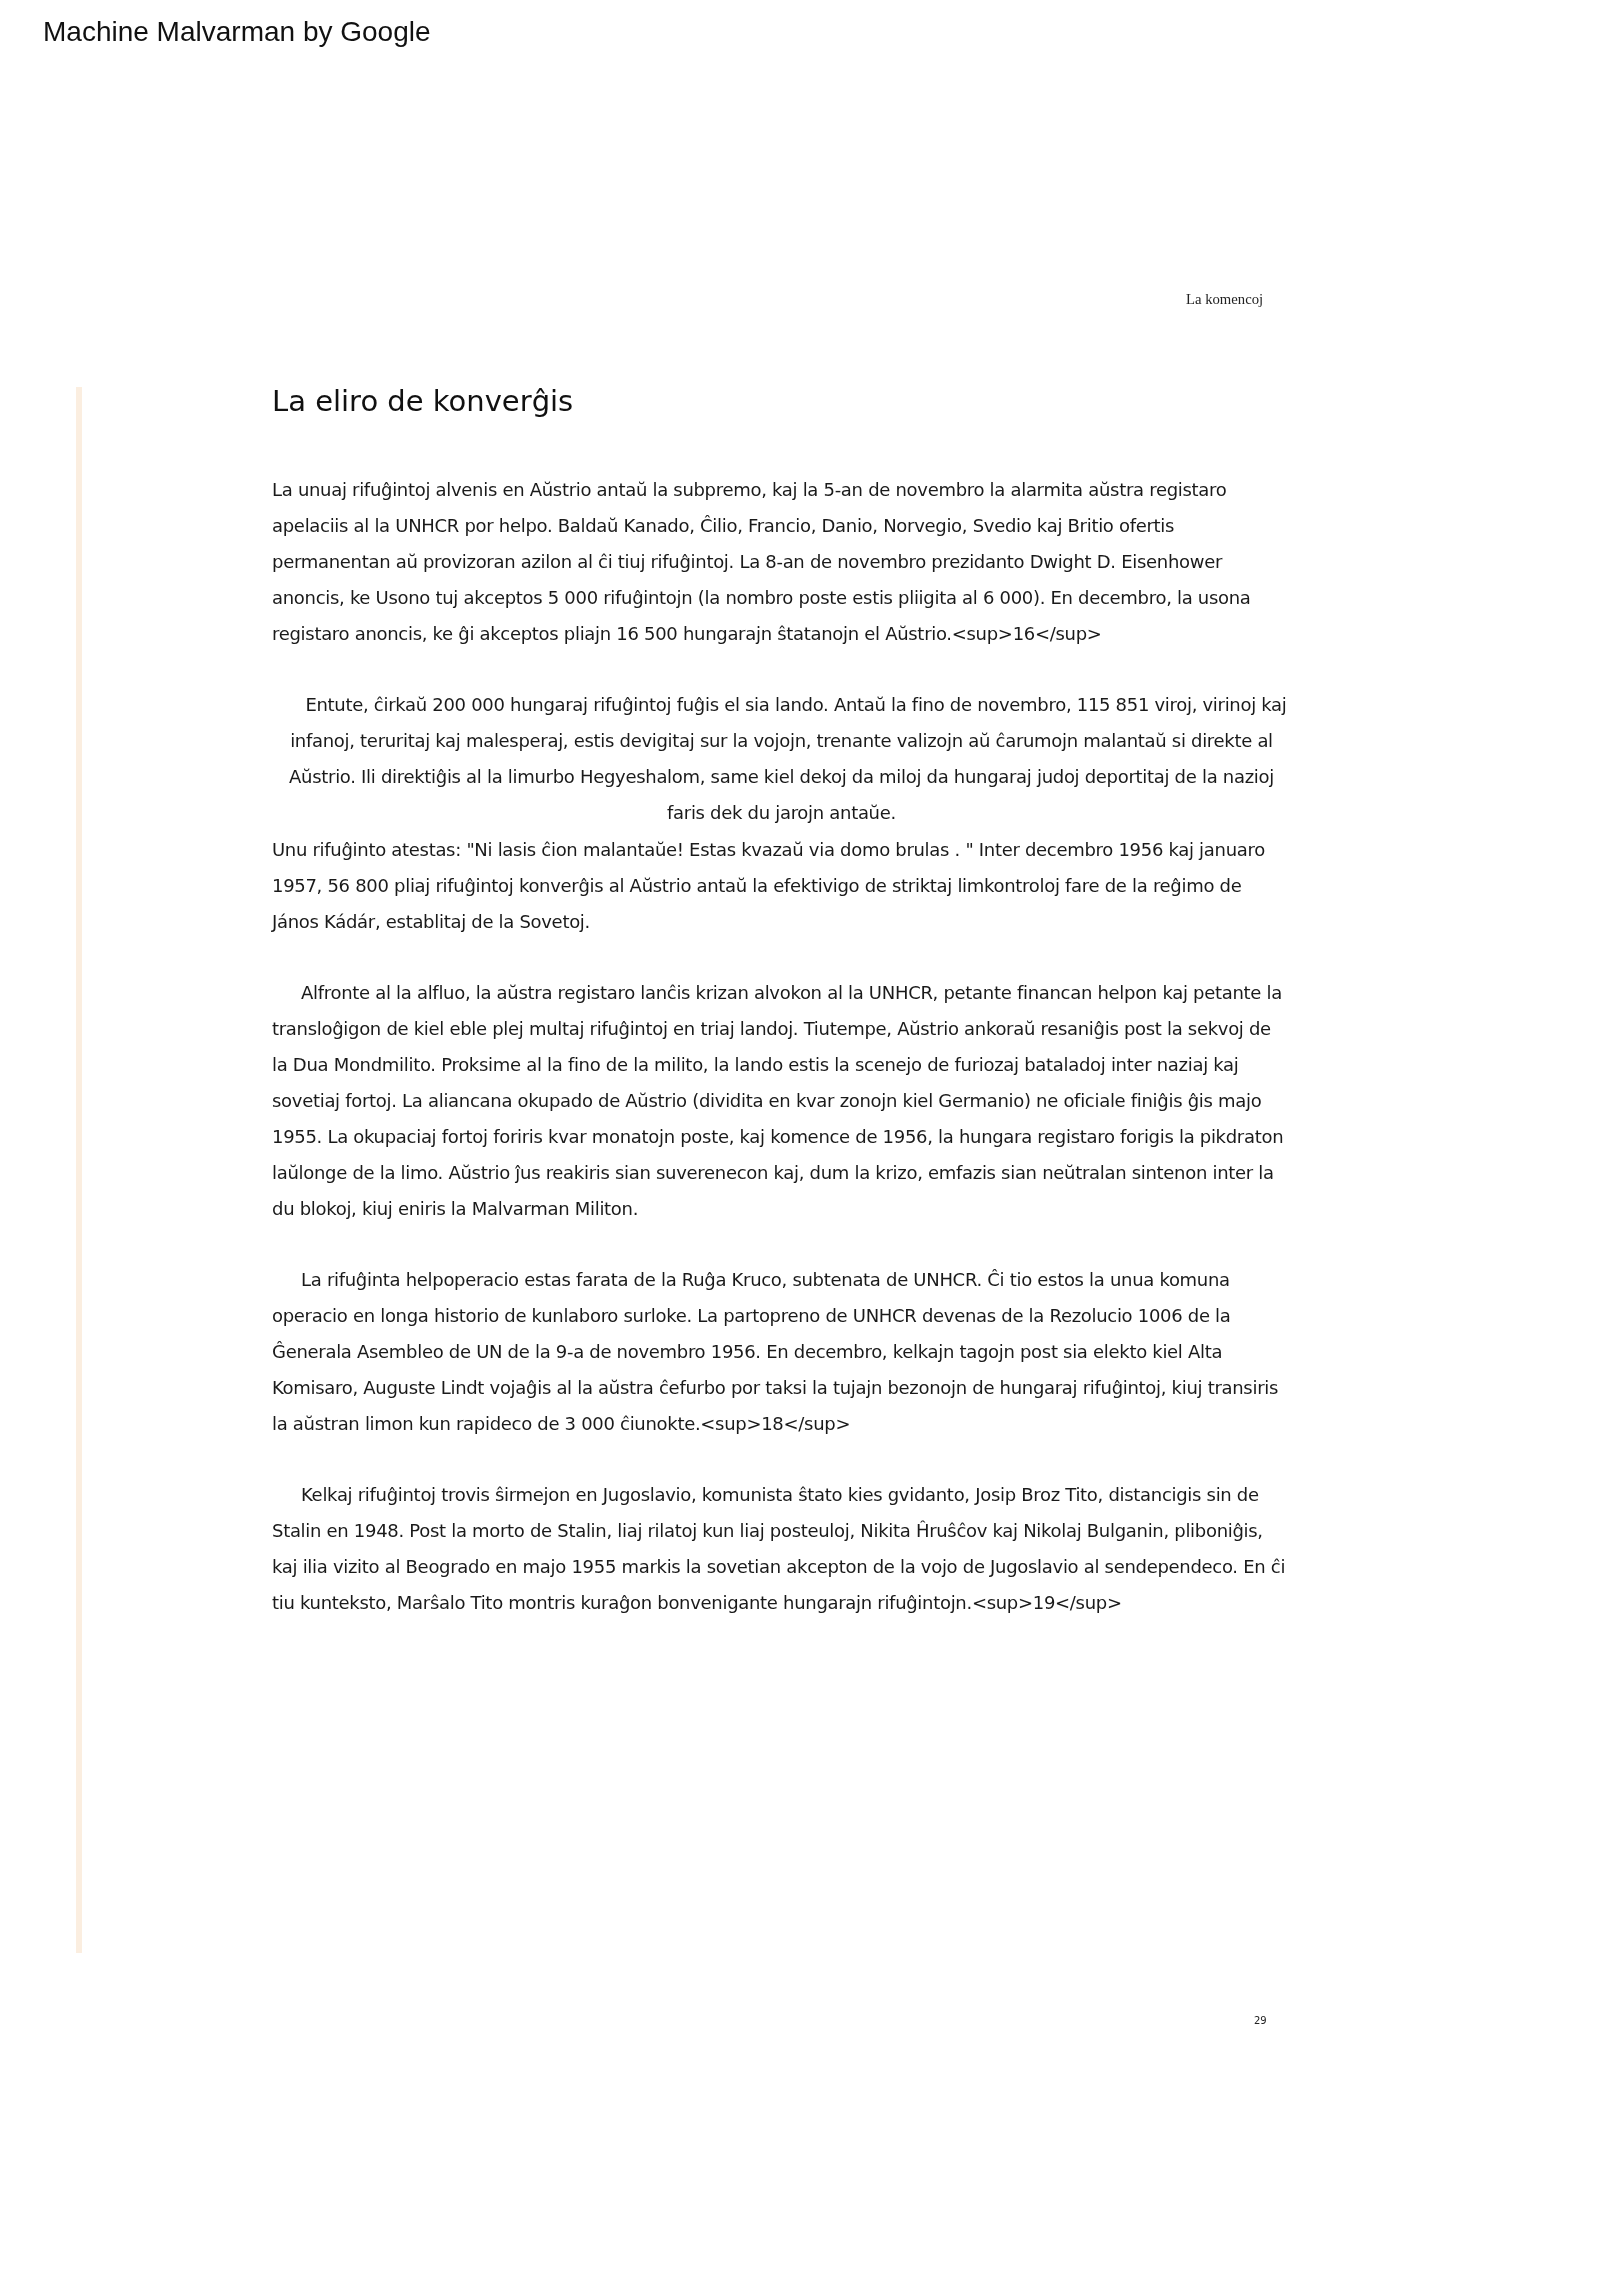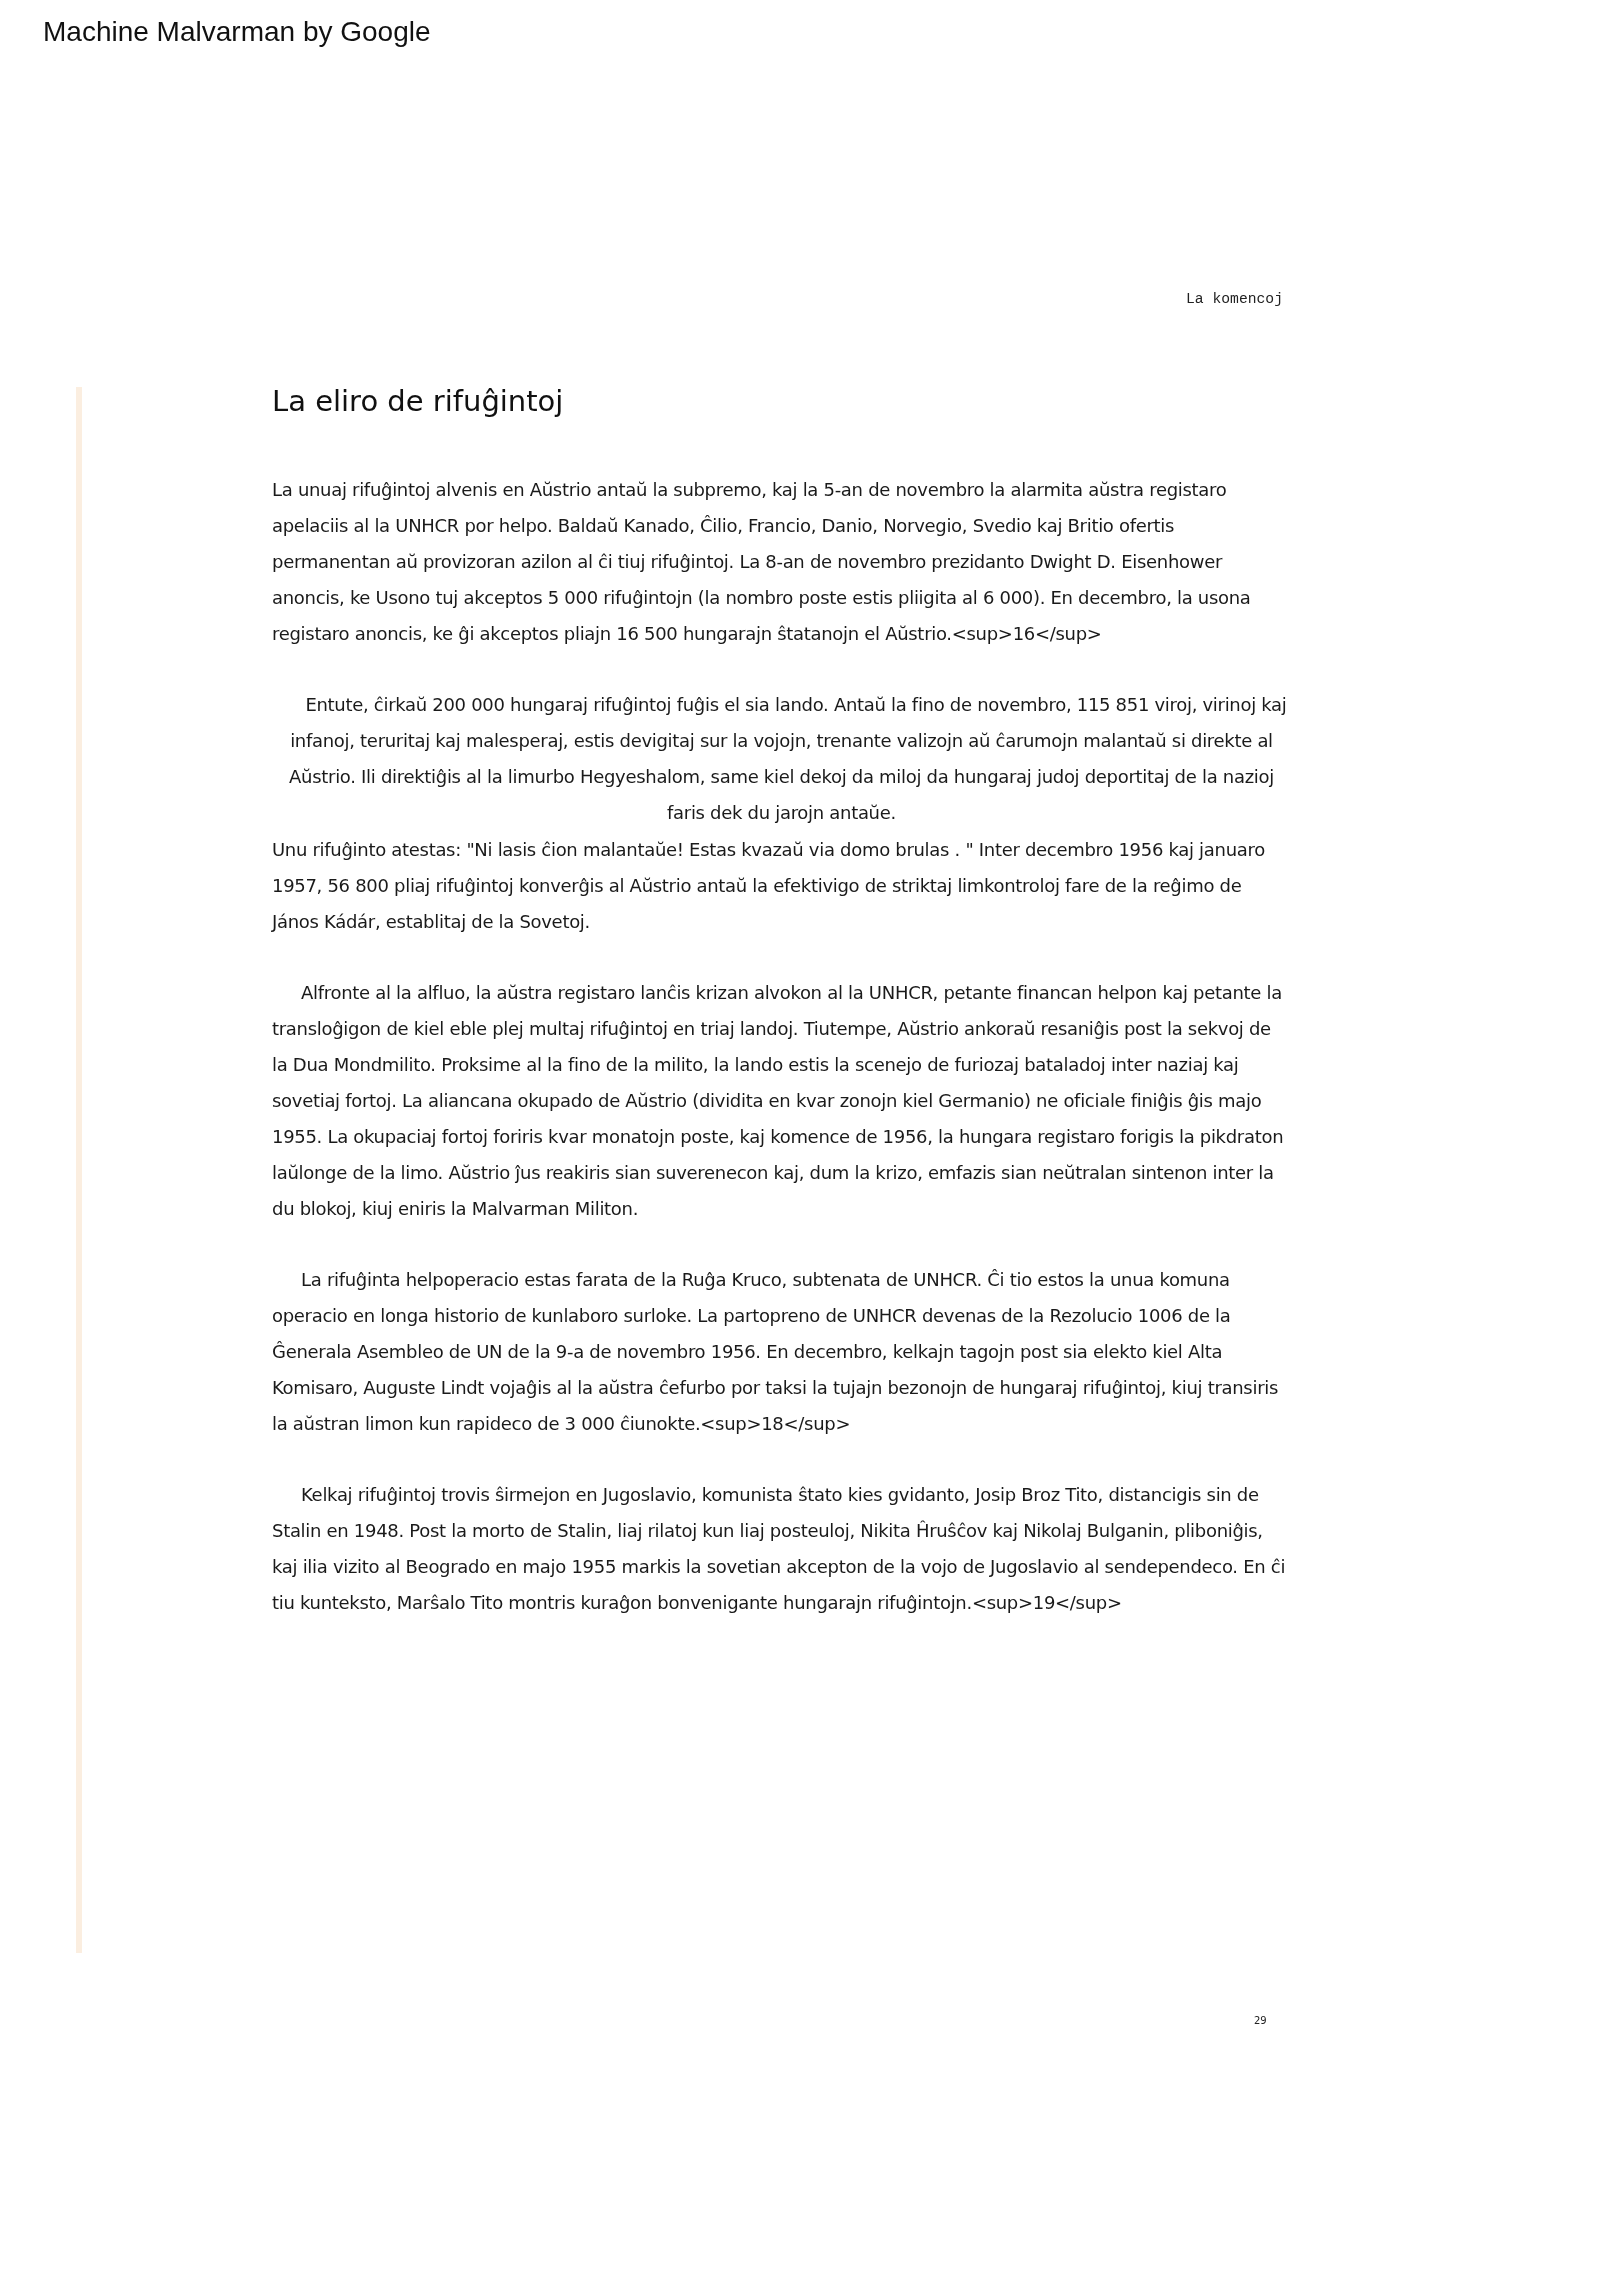--- a/index.html
+++ b/index.html
@@ -3,21 +3,21 @@
 <meta charset="utf-8">
 <style>
   html, body { margin: 0; padding: 0; background: #ffffff; }
   body { width: 1620px; height: 2293px; position: relative; overflow: hidden; color: #1a1a1a; }
   .watermark {
     position: absolute; left: 43px; top: 15.7px;
     font-family: "Liberation Sans", sans-serif; font-size: 28px; color: #111;
   }
   .running-head {
     position: absolute; left: 1186px; top: 291px;
-    font-family: Liberation Mono, monospace; font-size: 14.7px; color: #222;
+    font-family: Liberation Serif, serif; font-size: 14.7px; color: #222;
   }
   .side-bar {
     position: absolute; left: 76px; top: 387px; width: 5.9px; height: 1566px;
     background: #fbeee0;
   }
   .title {
     position: absolute; left: 272px; top: 384px;
     font-family: "DejaVu Sans", sans-serif; font-size: 29px; font-weight: normal; color: #111;
     margin: 0;
   }
@@ -35,21 +35,21 @@
     font-family: "DejaVu Sans", sans-serif; font-size: 10px; color: #222;
   }
 </style>
 </head>
 <body>
 
 <div class="watermark">Machine Malvarman by Google</div>
 <div class="running-head">La komencoj</div>
 <div class="side-bar"></div>
 
-<h1 class="title">La eliro de rifuĝintoj</h1>
+<h1 class="title">La eliro de konverĝis</h1>
 
 <div class="body-text">
   <p class="para first">La unuaj rifuĝintoj alvenis en Aŭstrio antaŭ la subpremo, kaj la 5-an de novembro la alarmita aŭstra registaro apelaciis al la UNHCR por helpo. Baldaŭ Kanado, Ĉilio, Francio, Danio, Norvegio, Svedio kaj Britio ofertis permanentan aŭ provizoran azilon al ĉi tiuj rifuĝintoj. La 8-an de novembro prezidanto Dwight D. Eisenhower anoncis, ke Usono tuj akceptos 5 000 rifuĝintojn (la nombro poste estis pliigita al 6 000). En decembro, la usona registaro anoncis, ke ĝi akceptos pliajn 16 500 hungarajn ŝtatanojn el Aŭstrio.&lt;sup&gt;16&lt;/sup&gt;</p>
   <p class="para indent tight">Entute, ĉirkaŭ 200 000 hungaraj rifuĝintoj fuĝis el sia lando. Antaŭ la fino de novembro, 115 851 viroj, virinoj kaj infanoj, teruritaj kaj malesperaj, estis devigitaj sur la vojojn, trenante valizojn aŭ ĉarumojn malantaŭ si direkte al Aŭstrio. Ili direktiĝis al la limurbo Hegyeshalom, same kiel dekoj da miloj da hungaraj judoj deportitaj de la nazioj faris dek du jarojn antaŭe.</p>
   <p class="para first">Unu rifuĝinto atestas: "Ni lasis ĉion malantaŭe! Estas kvazaŭ via domo brulas . " Inter decembro 1956 kaj januaro 1957, 56 800 pliaj rifuĝintoj konverĝis al Aŭstrio antaŭ la efektivigo de striktaj limkontroloj fare de la reĝimo de János Kádár, establitaj de la Sovetoj.</p>
   <p class="para indent">Alfronte al la alfluo, la aŭstra registaro lanĉis krizan alvokon al la UNHCR, petante financan helpon kaj petante la transloĝigon de kiel eble plej multaj rifuĝintoj en triaj landoj. Tiutempe, Aŭstrio ankoraŭ resaniĝis post la sekvoj de la Dua Mondmilito. Proksime al la fino de la milito, la lando estis la scenejo de furiozaj bataladoj inter naziaj kaj sovetiaj fortoj. La aliancana okupado de Aŭstrio (dividita en kvar zonojn kiel Germanio) ne oficiale finiĝis ĝis majo 1955. La okupaciaj fortoj foriris kvar monatojn poste, kaj komence de 1956, la hungara registaro forigis la pikdraton laŭlonge de la limo. Aŭstrio ĵus reakiris sian suverenecon kaj, dum la krizo, emfazis sian neŭtralan sintenon inter la du blokoj, kiuj eniris la Malvarman Militon.</p>
   <p class="para indent">La rifuĝinta helpoperacio estas farata de la Ruĝa Kruco, subtenata de UNHCR. Ĉi tio estos la unua komuna operacio en longa historio de kunlaboro surloke. La partopreno de UNHCR devenas de la Rezolucio 1006 de la Ĝenerala Asembleo de UN de la 9-a de novembro 1956. En decembro, kelkajn tagojn post sia elekto kiel Alta Komisaro, Auguste Lindt vojaĝis al la aŭstra ĉefurbo por taksi la tujajn bezonojn de hungaraj rifuĝintoj, kiuj transiris la aŭstran limon kun rapideco de 3 000 ĉiunokte.&lt;sup&gt;18&lt;/sup&gt;</p>
   <p class="para indent">Kelkaj rifuĝintoj trovis ŝirmejon en Jugoslavio, komunista ŝtato kies gvidanto, Josip Broz Tito, distancigis sin de Stalin en 1948. Post la morto de Stalin, liaj rilatoj kun liaj posteuloj, Nikita Ĥruŝĉov kaj Nikolaj Bulganin, pliboniĝis, kaj ilia vizito al Beogrado en majo 1955 markis la sovetian akcepton de la vojo de Jugoslavio al sendependeco. En ĉi tiu kunteksto, Marŝalo Tito montris kuraĝon bonvenigante hungarajn rifuĝintojn.&lt;sup&gt;19&lt;/sup&gt;</p>
 </div>
 

